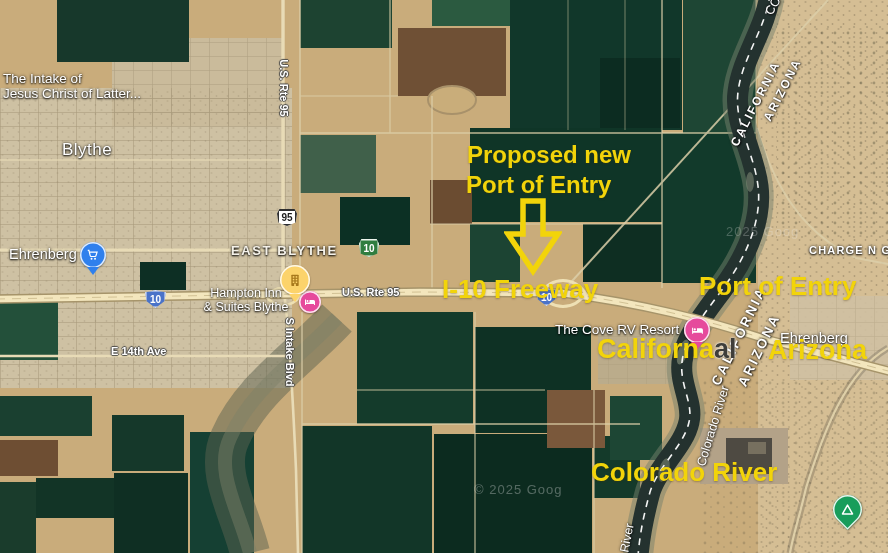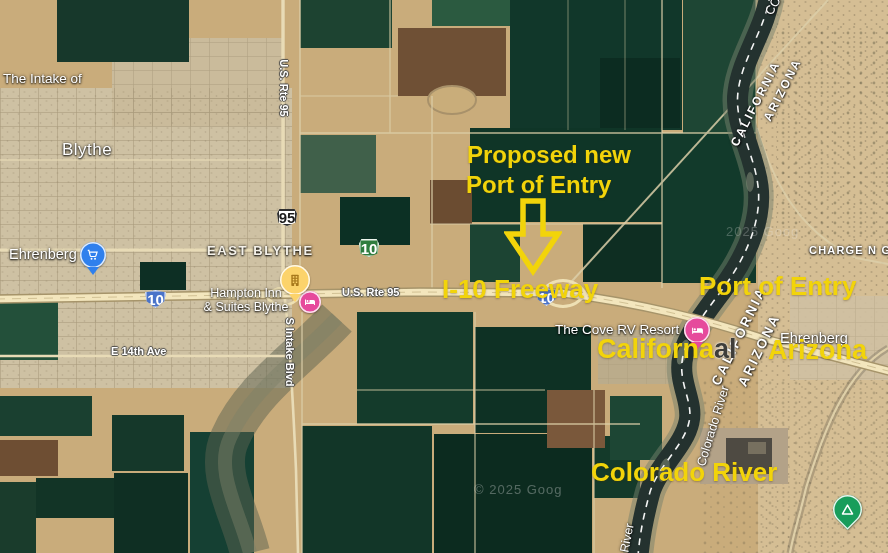--- a/index.html
+++ b/index.html
@@ -5,21 +5,21 @@
   html,body{margin:0;padding:0;background:#000;}
   .stage{position:relative;width:888px;height:553px;overflow:hidden;
          font-family:"Liberation Sans",sans-serif;background:#c9ac7b;}
   .stage svg.terrain{position:absolute;left:0;top:0;z-index:0;}
 
   
   .lbl{position:absolute;color:#fff;white-space:nowrap;z-index:5;line-height:1.12;
        text-shadow:0 1px 2px rgba(0,0,0,.95),0 0 3px rgba(0,0,0,.8);}
   .poi{font-size:13.5px;}
   .city{font-size:17px;letter-spacing:.5px;}
-  .area{font-size:13px;letter-spacing:1.6px;font-weight:600;color:#f4f1e9;}
+  .area{font-size:13px;letter-spacing:1.6px;font-weight:600;color:#f4f1e9;margin-left:24px;}
   .street{font-size:11px;font-weight:700;
           text-shadow:-1px 0 1px rgba(70,70,70,.95),1px 0 1px rgba(70,70,70,.95),
                       0 -1px 1px rgba(70,70,70,.95),0 1px 1px rgba(70,70,70,.95);}
   .state{font-size:12px;letter-spacing:2px;font-weight:700;}
   .statebig{font-size:13.5px;letter-spacing:2.5px;font-weight:700;}
   .riverlbl{font-size:12.5px;font-weight:400;}
   .ctr{transform:translate(-50%,-50%);} 
   .wm{position:absolute;z-index:4;color:rgba(235,235,235,.32);font-size:13px;
       letter-spacing:1px;white-space:nowrap;}
 
@@ -37,21 +37,21 @@
       transform:translateX(-50%);border:6px solid transparent;
       border-top:8px solid var(--c);}
   .teardrop{position:absolute;width:29px;height:29px;background:var(--pin_green,#189d5b);
       border-radius:50% 50% 50% 0;transform:rotate(-45deg);z-index:6;
       box-shadow:0 1px 2px rgba(0,0,0,.4), inset 0 0 0 1.5px rgba(255,255,255,.9);
       display:flex;align-items:center;justify-content:center;}
   .teardrop > *{transform:rotate(45deg);}
 
   
   .shield{position:absolute;display:flex;align-items:center;justify-content:center;
-      font-size:15px;font-weight:700;z-index:4;}
+      font-size:10px;font-weight:700;z-index:4;}
   .sh-us{width:20px;height:17px;background:#fff;color:#1c1c1c;
       clip-path:polygon(12% 0%,88% 0%,100% 26%,93% 80%,50% 100%,7% 80%,0% 26%);
       box-shadow:inset 0 0 0 2px #2e2e2e;}
   .sh-int{width:21px;height:18px;background:var(--shield_blue,#4a73c9);color:#fff;
       clip-path:polygon(50% 0%,74% 9%,100% 13%,92% 62%,50% 100%,8% 62%,0% 13%,26% 9%);
       box-shadow:inset 0 0 0 1.5px #e8edf8;}
   .sh-biz{width:20px;height:18px;background:var(--shield_green,#2f7d3f);color:#fff;
       clip-path:polygon(12% 0%,88% 0%,100% 26%,93% 80%,50% 100%,7% 80%,0% 26%);
       box-shadow:inset 0 0 0 1.5px #eef5ee;}
 
@@ -188,20 +188,21 @@
       <path d="M266,297 C274,285 292,285 300,297" stroke="#eee0b4" stroke-width="2.6"></path>
       <path d="M266,296 C274,308 292,308 300,296" stroke="#eee0b4" stroke-width="2.6"></path>
     </g>
   </svg>
 
   <div class="wm" style="left:474px;top:482px;">© 2025 Goog</div>
   <div class="wm" style="left:726px;top:224px;opacity:.8;text-align:right;">2025 Goog</div>
 
   <div class="lbl poi" style="left:3px;top:71px;">
     <span style="display:block;">The Intake of</span>
+    <span style="display:block;">Jesus Christ of Latter...</span>
   </div>
   <div class="lbl city" style="left:62px;top:140px;">Blythe</div>
   <div class="lbl poi" style="left:9px;top:246px;font-size:14.5px;">Ehrenberg</div>
   <div class="lbl area" style="left:207px;top:244px;">EAST BLYTHE</div>
   <div class="lbl poi" style="left:193px;top:286px;width:106px;text-align:center;font-size:12.5px;">
     <span style="display:block;">Hampton Inn</span>
     <span style="display:block;">&amp; Suites Blythe</span>
   </div>
   <div class="lbl street" style="left:342px;top:286px;">U.S. Rte 95</div>
   <div class="lbl street ctr" style="left:284px;top:88px;transform:translate(-50%,-50%) rotate(90deg);">U.S. Rte 95</div>

